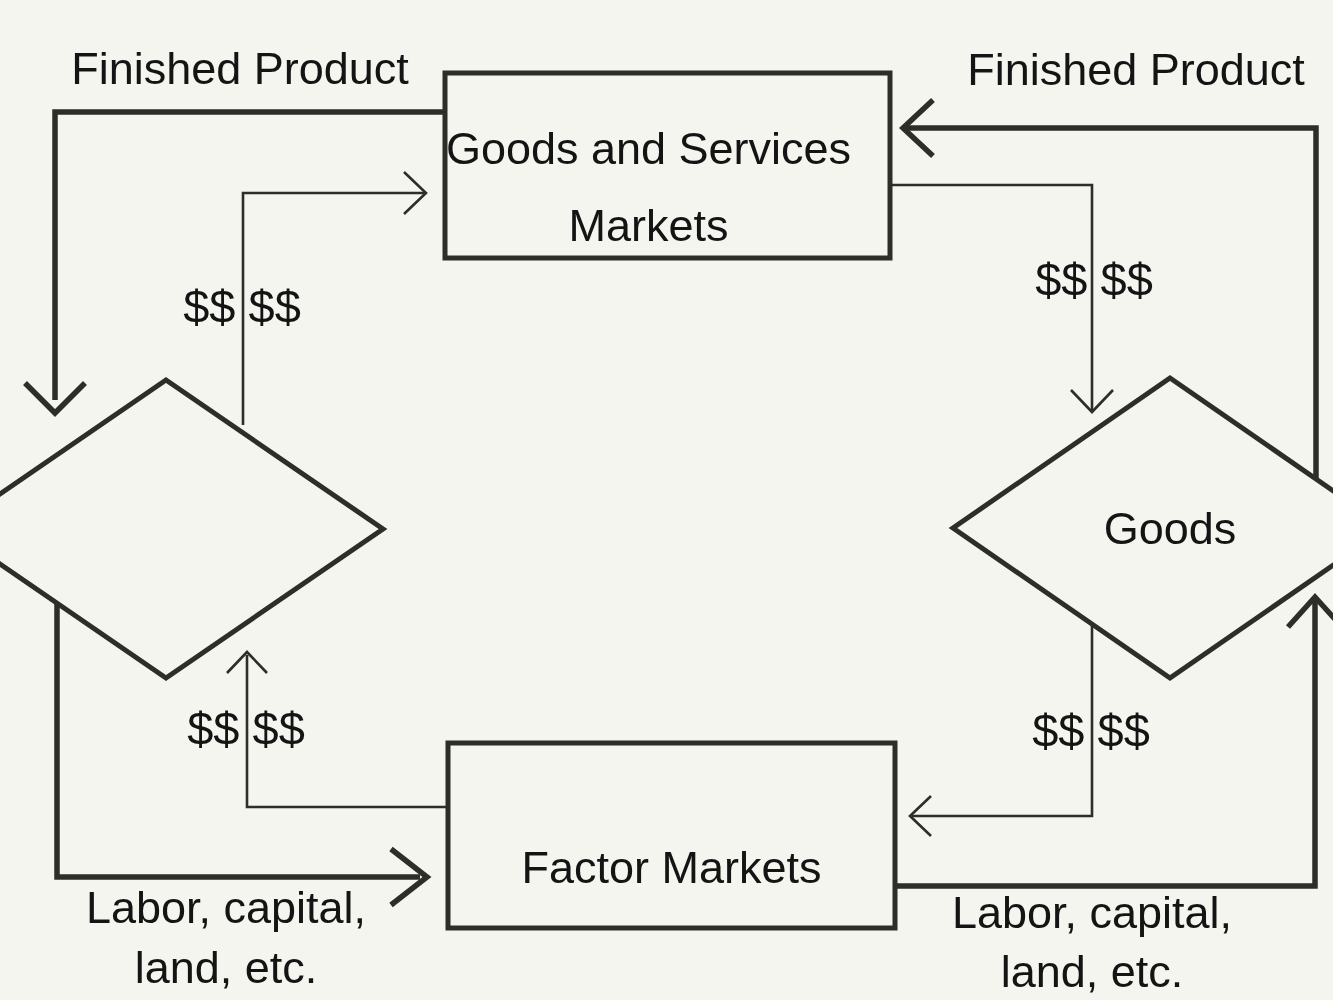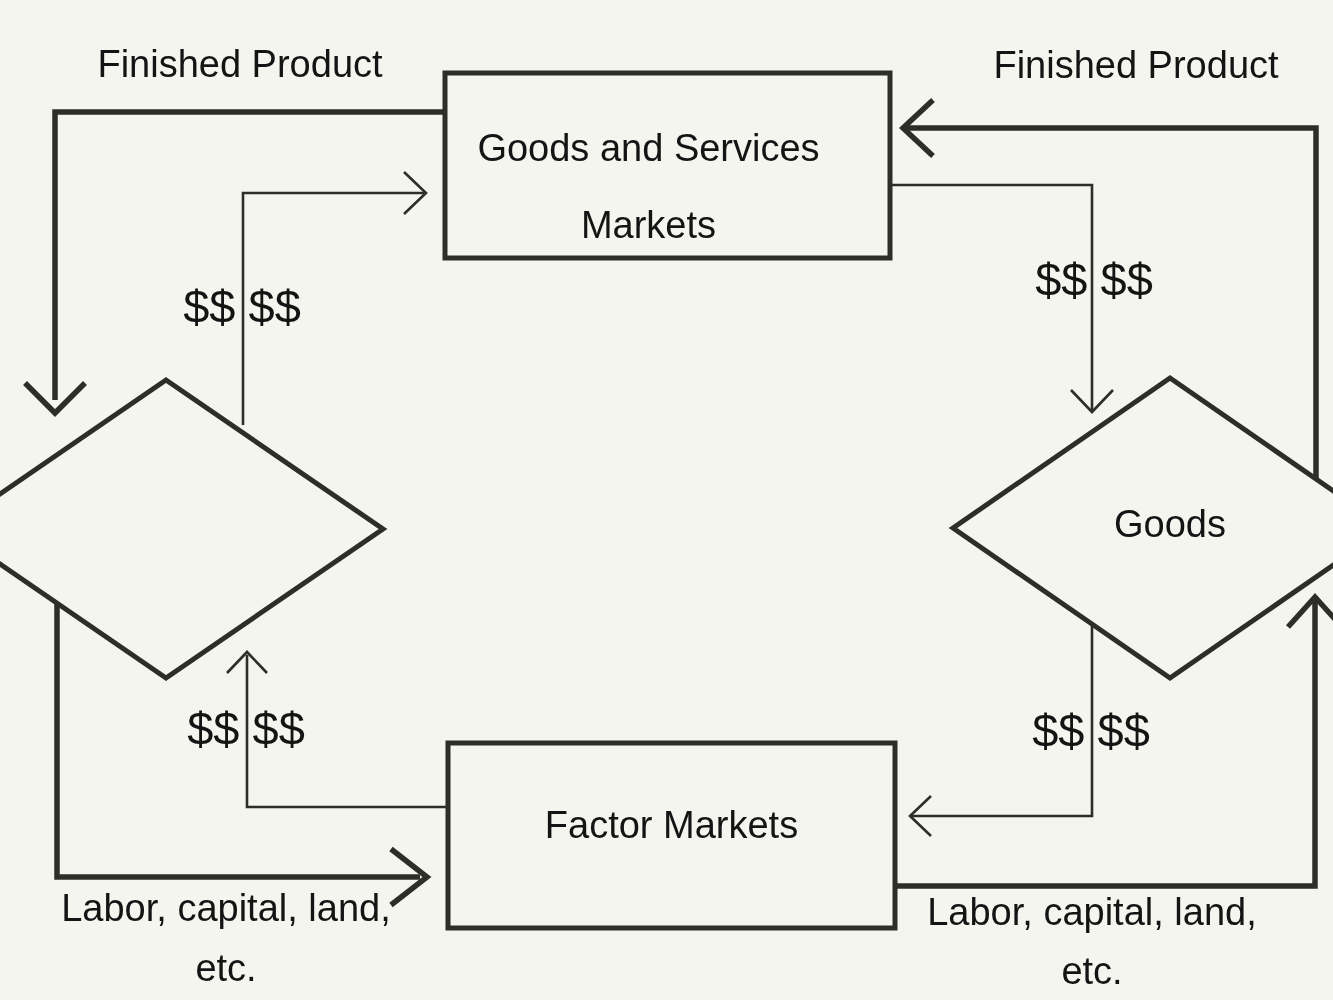--- a/index.html
+++ b/index.html
@@ -7,27 +7,27 @@
     position:relative; width:1333px; height:1000px;
     background:#f5f5ef; overflow:hidden;
     font-family:"Liberation Sans", sans-serif;
   }
   .stage svg { position:absolute; left:0; top:0; }
   .thick { fill:none; stroke:#2e2e29; stroke-width:5.5; stroke-linejoin:miter; }
   .thin  { fill:none; stroke:#2e2e29; stroke-width:2.6; stroke-linejoin:miter; }
   .node  { fill:#f5f5ef; stroke:#2e2e29; stroke-width:5; }
   .lbl {
     position:absolute; color:#141414; text-align:center;
-    line-height:1.15; white-space:nowrap; font-size:38px;
+    line-height:1.15; white-space:nowrap; font-size:45px;
   }
   .money { font-size:47px; }
   #fp-left   { left:40px;  top:43px;  width:400px; }
   #fp-right  { left:936px; top:44px;  width:400px; }
   #goods-label  { left:426px; top:110px; width:445px; white-space:normal; line-height:77px; }
-  #factor-label { left:448px; top:804px; width:447px; }
+  #factor-label { left:448px; top:842px; width:447px; }
   #households-label { left:16px;   top:503px; width:300px; }
   #firms-label      { left:1020px; top:503px; width:300px; }
   #money-tl { left:92px;  top:280px; width:300px; }
   #money-tr { left:944px; top:253px; width:300px; }
   #money-bl { left:96px;  top:702px; width:300px; }
   #money-br { left:941px; top:704px; width:300px; }
   #labor-left  { left:46px;  top:878px; width:360px; white-space:normal; line-height:60px; }
   #labor-right { left:912px; top:883px; width:360px; white-space:normal; line-height:59px; }
 </style>
 </head>

